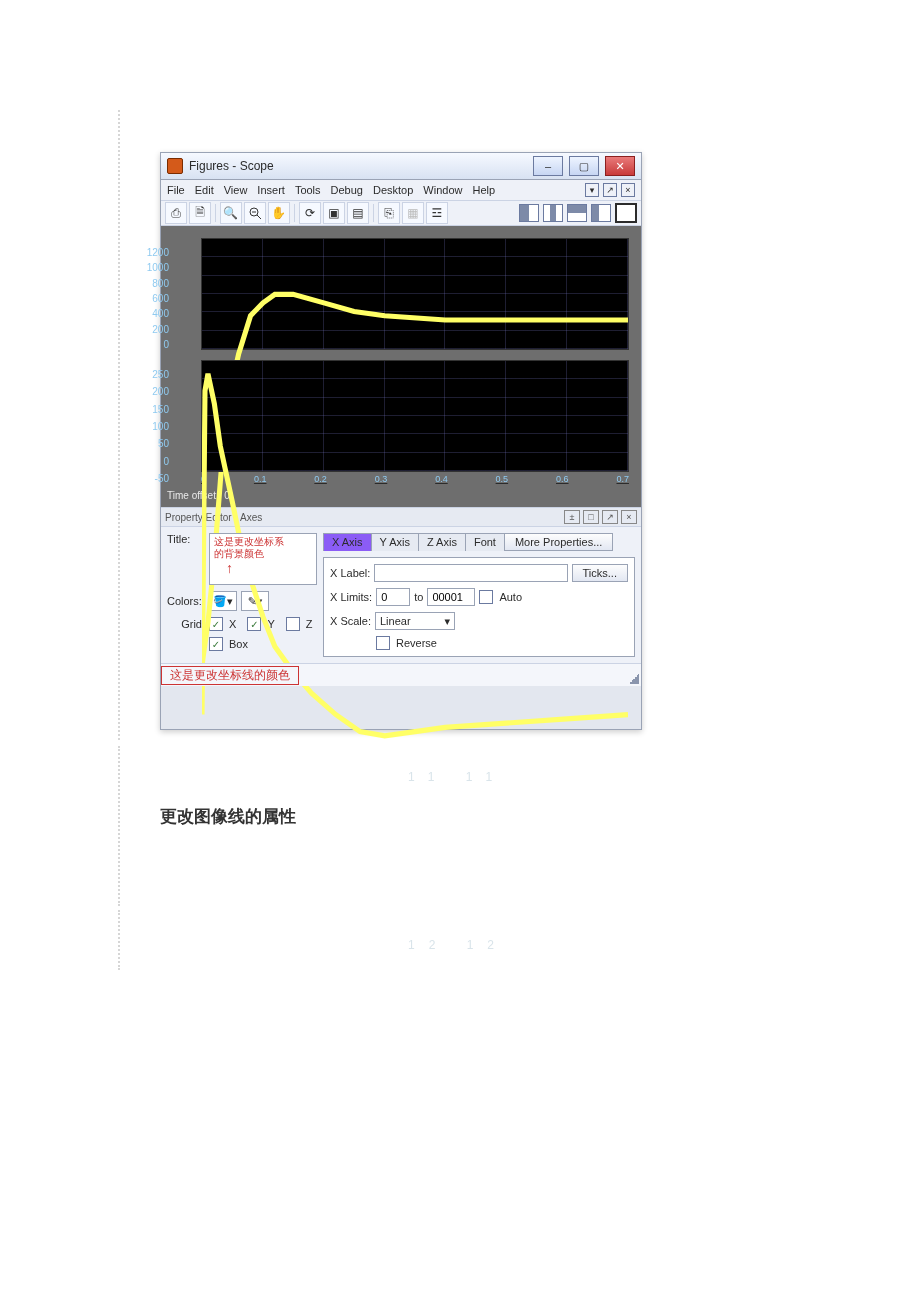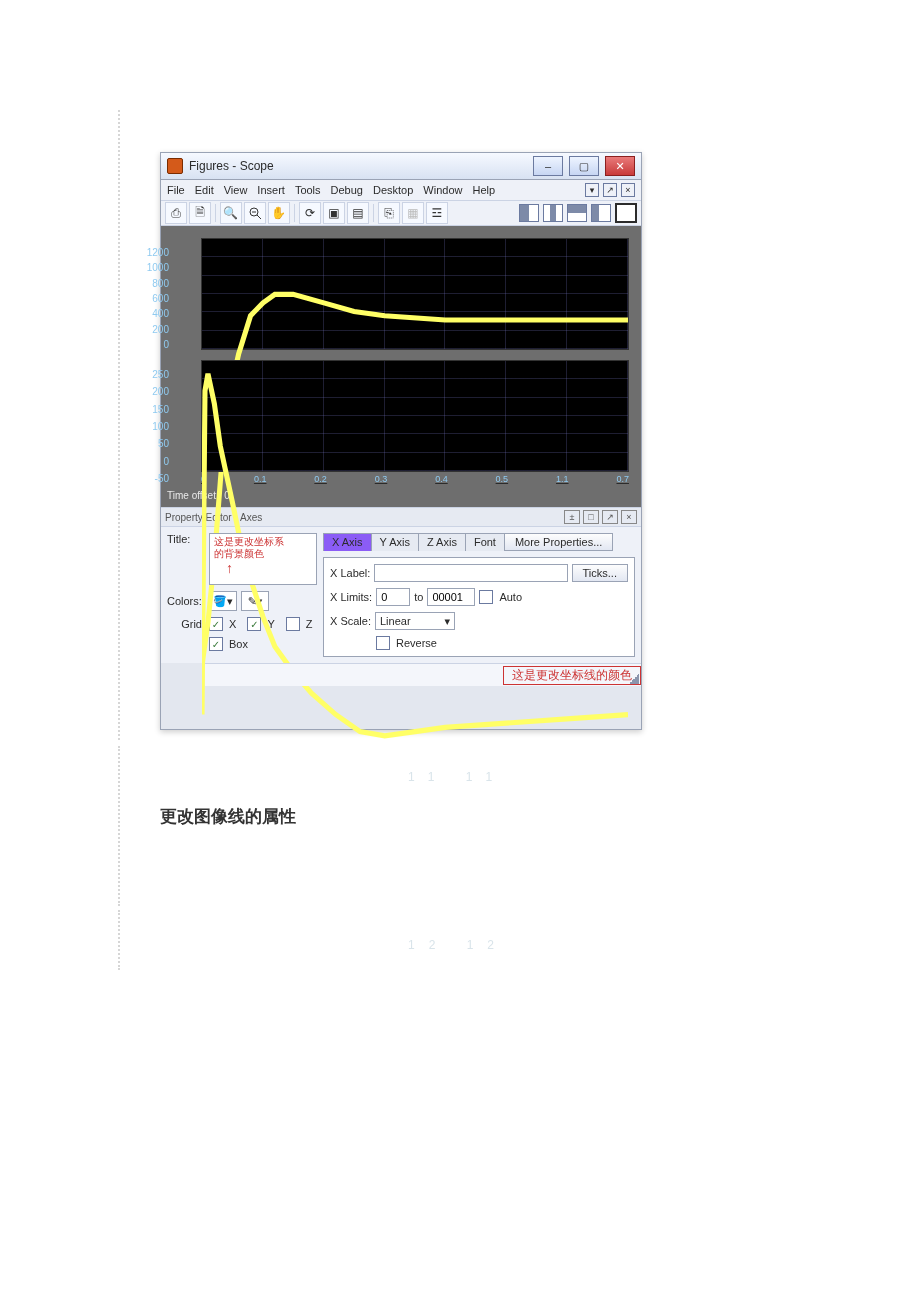--- a/index.html
+++ b/index.html
@@ -58,21 +58,21 @@
   .colorbtn{width:26px;height:18px;border:1px solid #9aa3b5;background:#fff;display:inline-flex;align-items:center;justify-content:center;}
   .chk{width:12px;height:12px;border:1px solid #6b7aa0;background:#fff;display:inline-flex;align-items:center;justify-content:center;font-size:10px;color:#3a7a3a;margin-right:2px;}
   .col2{flex:1;display:flex;flex-direction:column;gap:6px;}
   .tabs{display:flex;}
   .tab{border:1px solid #9aa3b5;border-bottom:none;padding:2px 8px;background:#e6eaf2;margin-right:-1px;font-size:11px;}
   .tab.active{background:#8b5cf6;}
   .tabbody{border:1px solid #9aa3b5;background:#fff;padding:6px;display:flex;flex-direction:column;gap:6px;}
   .frow{display:flex;align-items:center;gap:4px;}
   .txtin{border:1px solid #9aa3b5;background:#fff;height:18px;padding:0 4px;font-size:11px;box-sizing:border-box;}
   .btn{border:1px solid #9aa3b5;background:linear-gradient(#fdfdfd,#e2e7f2);padding:2px 10px;font-size:11px;}
-  .statusnote{background:#f4f6fb;border-top:1px solid #cbd3e4;height:22px;display:flex;align-items:center;justify-content:flex-end;color:#c33;font-size:12px;position:relative;margin-left:44px;}
+  .statusnote{background:#f4f6fb;border-top:1px solid #cbd3e4;height:22px;display:flex;align-items:center;justify-content:flex-start;color:#c33;font-size:12px;position:relative;}
   .resize-grip{position:absolute;right:2px;bottom:2px;width:10px;height:10px;background:
     linear-gradient(135deg,transparent 50%,#8a95ad 50%);}
 
   
   .article{position:absolute;left:160px;top:800px;width:640px;line-height:2.0;font-size:17px;color:#333;}
   .article h3{font-size:17px;font-weight:700;margin:0 0 6px 0;}
   .article p{margin:0;}
   .faint-nums{position:absolute;color:#d9e4ea;font-size:12px;letter-spacing:14px;}
 </style>
 </head>
@@ -194,21 +194,21 @@
             <polyline fill="none" stroke="#ffff66" stroke-width="1.2" points="0,83 0.7,7 1.4,3 2.9,10 4.3,20 7.1,33 10,47 14.3,60 17.1,67 21.4,73 25.7,78 31.4,83 37.1,87 42.9,88 50,87 57.1,86 71.4,85 85.7,84 100,83"></polyline>
           </svg>
         </div>
         <div class="xticks">
           <span>0</span>
           <span>0.1</span>
           <span>0.2</span>
           <span>0.3</span>
           <span>0.4</span>
           <span>0.5</span>
-          <span>1.1</span>
+          <span>0.6</span>
           <span>0.7</span>
         </div>
       </div>
       <div class="timeoffset">
         <span>Time offset:</span>&nbsp;&nbsp;<span>0</span>
       </div>
     </div>
 
     <div class="propbar">
       <span>Property Editor - Axes</span>

